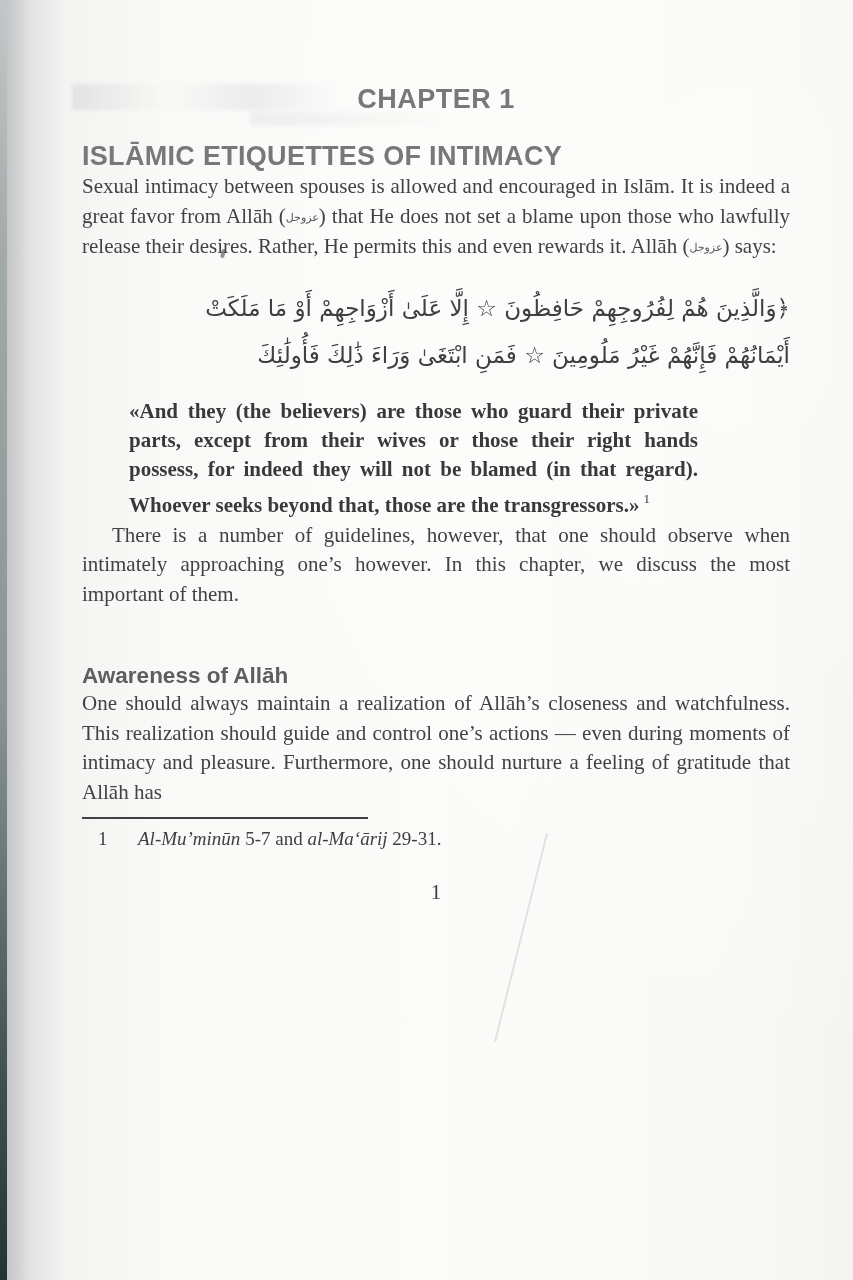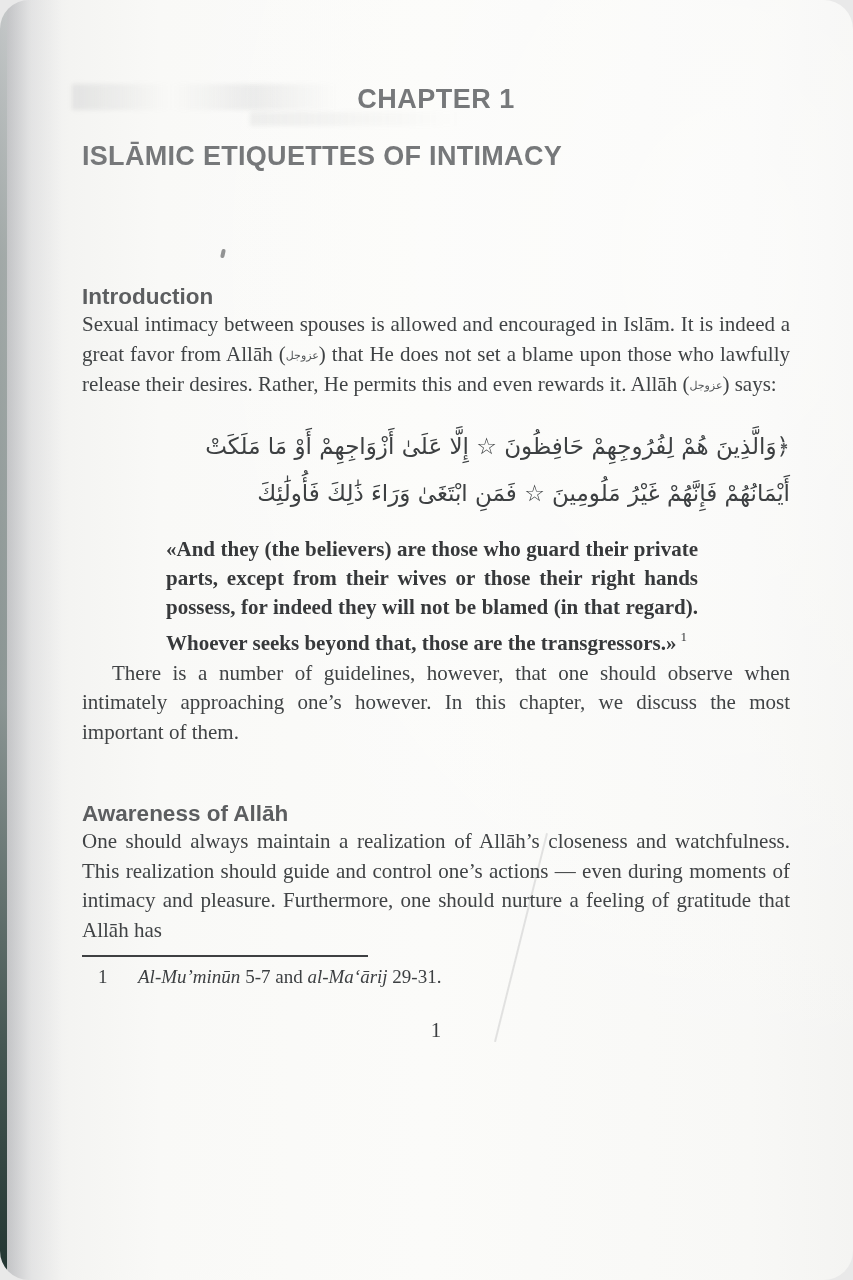--- a/index.html
+++ b/index.html
@@ -14,21 +14,20 @@
     background: #e9e9e9;
   }
   .scan {
     position: relative;
     width: 853px;
     height: 1280px;
     background:
       radial-gradient(ellipse at 85% 20%, rgba(255,255,255,0.5), rgba(255,255,255,0) 60%),
       linear-gradient(90deg, #dcdddf 0px, #ececec 28px, #f4f4f2 70px, #f9f9f7 160px, #fbfbf9 50%, #f8f8f6 88%, #f4f4f2 100%);
     overflow: hidden;
-    border-radius: 29px;
   }
   
   .binding-strip {
     position: absolute;
     left: 0; top: 0; bottom: 0;
     width: 7px;
     background: linear-gradient(180deg,
       rgba(120,130,128,0.25) 0%,
       rgba(90,105,100,0.45) 20%,
       rgba(70,88,84,0.55) 55%,
@@ -94,21 +93,21 @@
   .verse {
     direction: rtl;
     margin-top: 22px;
     text-align: right;
     font-family: "DejaVu Sans", sans-serif;
     font-size: 23px;
     line-height: 47px;
     color: #3d4042;
   }
   .quote {
-    margin: 18px 92px 0 84px;
+    margin: 18px 92px 0 47px;
     font-size: 21px;
     line-height: 29.3px;
     font-weight: bold;
     color: #37393b;
     text-align: justify;
   }
   .quote sup {
     font-size: 13px;
     font-weight: normal;
     vertical-align: 9px;
@@ -178,21 +177,20 @@
   <div class="smudge-top"></div>
   <div class="smudge-top2"></div>
   <div class="crease"></div>
   <div class="stray-mark"></div>
 
   <div class="content">
 
     <h1 class="chapter-label">CHAPTER 1</h1>
     <h2 class="chapter-title">ISLĀMIC ETIQUETTES OF INTIMACY</h2>
 
-    <h3 class="section-heading h-intro">Introduction</h3>
 
     <p class="body-par para1"><span>Sexual intimacy between spouses is allowed and encouraged in Islām. It is indeed a great favor from Allāh (</span><span class="honorific">عزوجل</span><span>) that He does not set a blame upon those who lawfully release their desires. Rather, He permits this and even rewards it. Allāh (</span><span class="honorific">عزوجل</span><span>) says:</span></p>
 
     <div class="verse">
       <div>﴿وَالَّذِينَ هُمْ لِفُرُوجِهِمْ حَافِظُونَ ☆ إِلَّا عَلَىٰ أَزْوَاجِهِمْ أَوْ مَا مَلَكَتْ</div>
       <div>أَيْمَانُهُمْ فَإِنَّهُمْ غَيْرُ مَلُومِينَ ☆ فَمَنِ ابْتَغَىٰ وَرَاءَ ذَٰلِكَ فَأُولَٰئِكَ</div>
     </div>
 
     <blockquote class="quote"><span>«And they (the believers) are those who guard their private parts, except from their wives or those their right hands possess, for indeed they will not be blamed (in that regard). Whoever seeks beyond that, those are the transgressors.»</span><sup>1</sup></blockquote>
 

